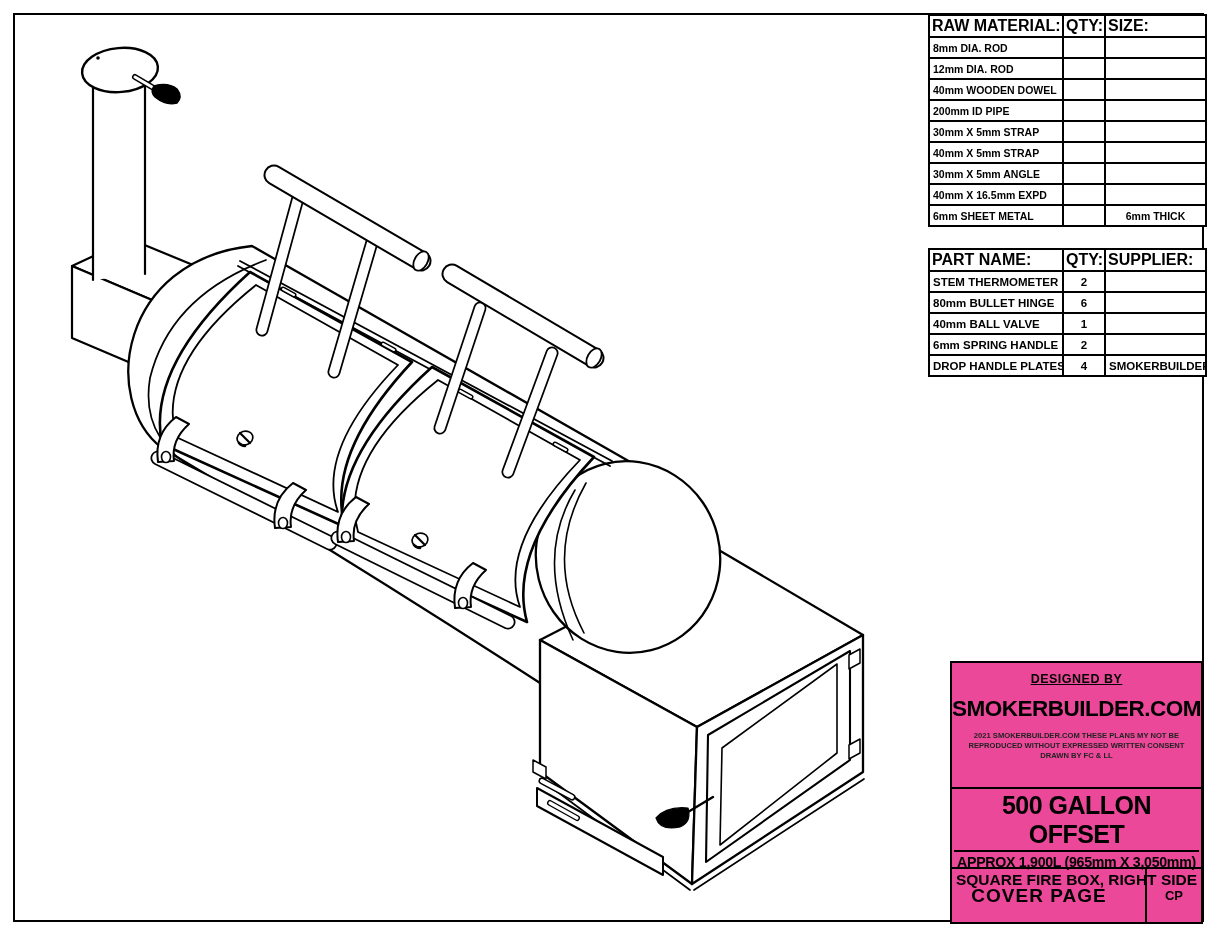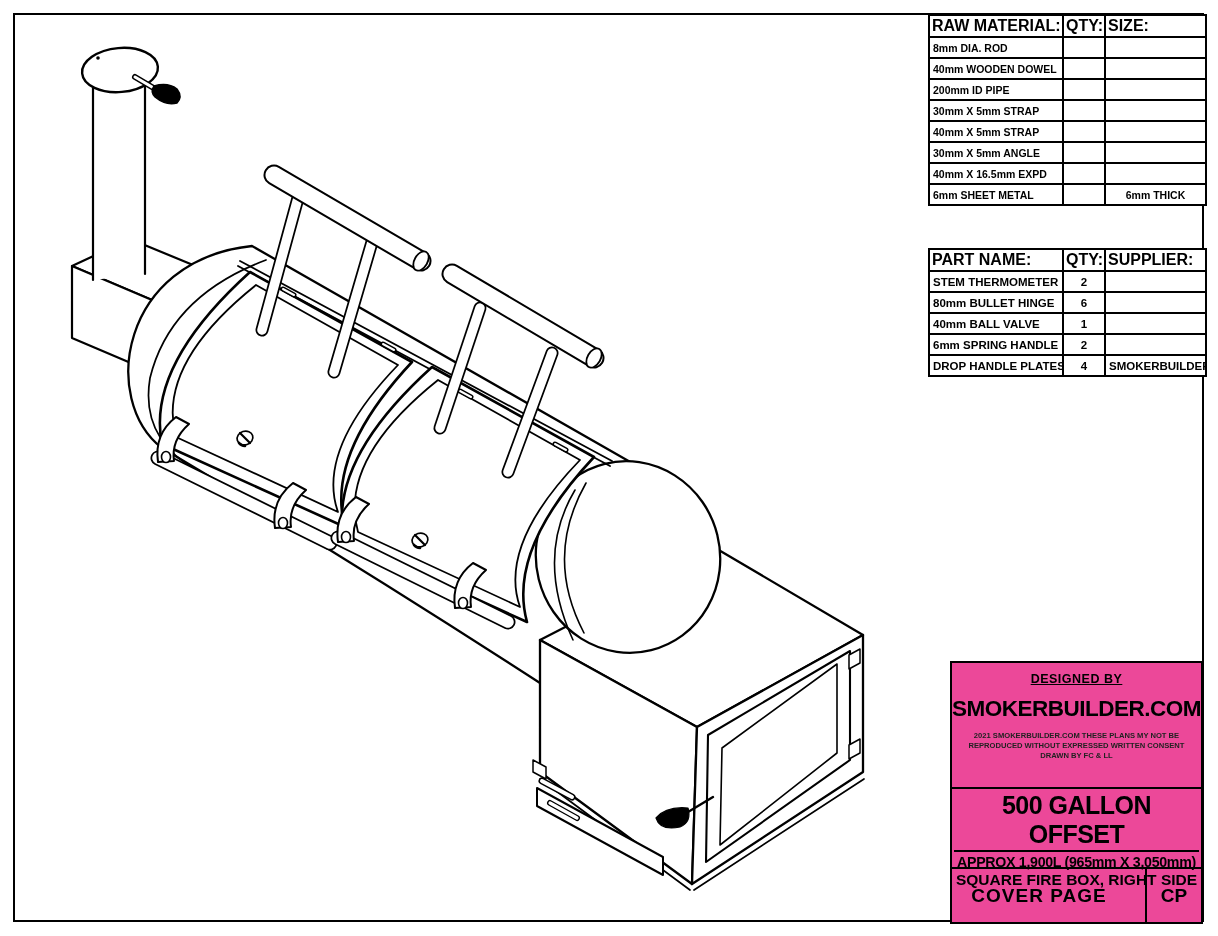--- a/index.html
+++ b/index.html
@@ -23,21 +23,21 @@
   .tb-sec1{height:126px;box-sizing:border-box;border-bottom:2px solid #000;text-align:center;padding-top:9px;}
   .designed-by{font-size:12.5px;font-weight:bold;text-decoration:underline;letter-spacing:.5px;}
   .company{font-size:22.5px;font-weight:bold;margin-top:10px;letter-spacing:-.5px;}
   .disclaimer{font-size:7.6px;line-height:1.3;margin-top:9px;font-weight:bold;color:#222;}
   .tb-sec2{height:80px;box-sizing:border-box;border-bottom:2px solid #000;text-align:center;}
   .model{font-size:25px;font-weight:bold;letter-spacing:-.5px;border-bottom:2px solid #000;margin:2px 2px 0 2px;padding-bottom:1px;}
   .spec1{font-size:14.2px;font-weight:bold;margin-top:2px;letter-spacing:-.3px;}
   .spec2{font-size:15.5px;font-weight:bold;margin-top:1px;}
   .tb-sec3{flex:1;display:flex;gap:19px;}
   .cover-cell{flex:1;display:flex;align-items:center;justify-content:center;font-size:19px;font-weight:bold;letter-spacing:1px;}
-  .cp-cell{width:56px;border-left:2px solid #000;box-sizing:border-box;display:flex;align-items:center;justify-content:center;font-size:19px;font-weight:bold;}
+  .cp-cell{width:56px;border-left:2px solid #000;box-sizing:border-box;display:flex;align-items:center;justify-content:center;font-size:13px;font-weight:bold;}
 </style>
 </head>
 <body>
 
 <div class="sheet-border"></div>
 
 <svg width="1218" height="936" viewBox="0 0 1218 936">
   <g stroke="#000" fill="none" stroke-linecap="round" stroke-linejoin="round">
 
     <g>
@@ -176,20 +176,25 @@
     <th>RAW MATERIAL:</th>
     <th>QTY:</th>
     <th>SIZE:</th>
   </tr>
   <tr>
         <td>8mm DIA. ROD</td>
         <td class="qty-cell"></td>
         <td class="size-cell"></td>
       </tr>
   <tr>
+        <td>12mm DIA. ROD</td>
+        <td class="qty-cell"></td>
+        <td class="size-cell"></td>
+      </tr>
+  <tr>
         <td>40mm WOODEN DOWEL</td>
         <td class="qty-cell"></td>
         <td class="size-cell"></td>
       </tr>
   <tr>
         <td>200mm ID PIPE</td>
         <td class="qty-cell"></td>
         <td class="size-cell"></td>
       </tr>
   <tr>

